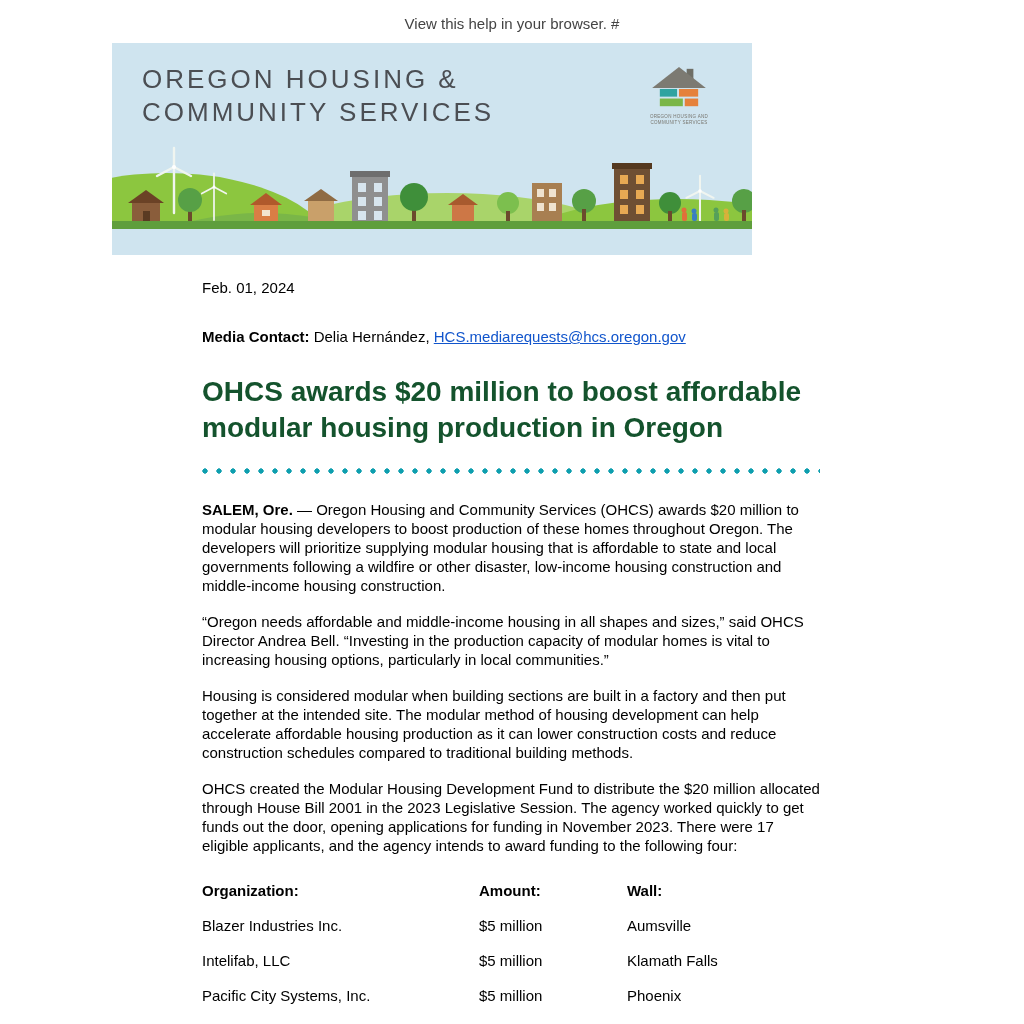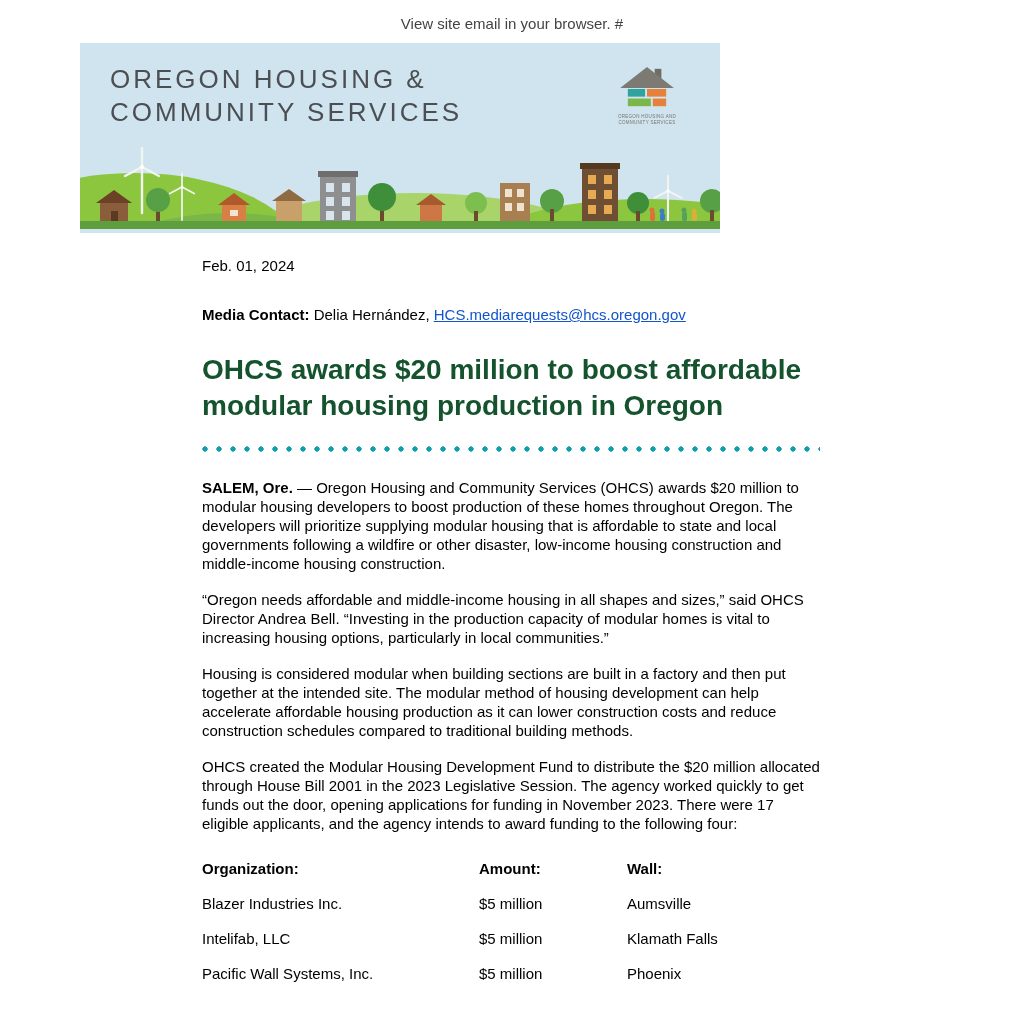--- a/index.html
+++ b/index.html
@@ -10,21 +10,21 @@
     --text:#000000;
   }
   html,body{margin:0;padding:0;}
   body{
     width:1024px;height:1024px;overflow:hidden;background:#ffffff;
     font-family:"Liberation Sans", sans-serif;color:var(--text);
   }
   .preheader{width:1024px;text-align:center;padding-top:15px;font-size:15px;}
   .preheader a{color:#444444;text-decoration:none;}
   .banner{
-    position:relative;width:640px;height:190px;margin:11px 0 0 80px;
+    position:relative;width:640px;height:212px;margin:11px 0 0 112px;
     overflow:hidden;background:var(--sky);
   }
   .banner-art{position:absolute;left:0;top:0;width:640px;height:186px;display:block;}
   .org-name{
     position:absolute;left:30px;top:20px;
     font-size:26px;letter-spacing:3px;line-height:33px;
     color:var(--banner-text);white-space:nowrap;
   }
   .logo{position:absolute;right:36px;top:22px;width:74px;text-align:center;}
   .logo svg{display:block;margin:0 auto;}
@@ -55,21 +55,21 @@
   }
   .awards th{font-weight:700;margin-top:20px;}
   .col-org{width:277px;}
   .col-amt{width:148px;}
   .col-city{width:auto;}
 </style>
 </head>
 <body>
 
 <div class="preheader">
-  <a href="#">View site email in your browser. #</a>
+  <a href="#">View this help in your browser. #</a>
 </div>
 
 <div class="banner">
   <svg class="banner-art" viewBox="0 0 640 186" preserveAspectRatio="none" aria-hidden="true">
     <rect x="0" y="0" width="640" height="186" fill="var(--sky)"></rect>
 
     <g>
       <ellipse cx="335" cy="202" rx="185" ry="52" fill="#a9d46a"></ellipse>
       <ellipse cx="565" cy="206" rx="165" ry="50" fill="#8cc63f"></ellipse>
       <ellipse cx="55" cy="214" rx="168" ry="84" fill="#8cc63f"></ellipse>
@@ -218,19 +218,19 @@
         <td>Blazer Industries Inc.</td>
         <td>$5 million</td>
         <td>Aumsville</td>
       </tr>
       <tr>
         <td>Intelifab, LLC</td>
         <td>$5 million</td>
         <td>Klamath Falls</td>
       </tr>
       <tr>
-        <td>Pacific Wall Systems, Inc.</td>
+        <td>Pacific City Systems, Inc.</td>
         <td>$5 million</td>
         <td>Phoenix</td>
       </tr>
     </tbody>
   </table>
 </div>
 
 </body></html>

